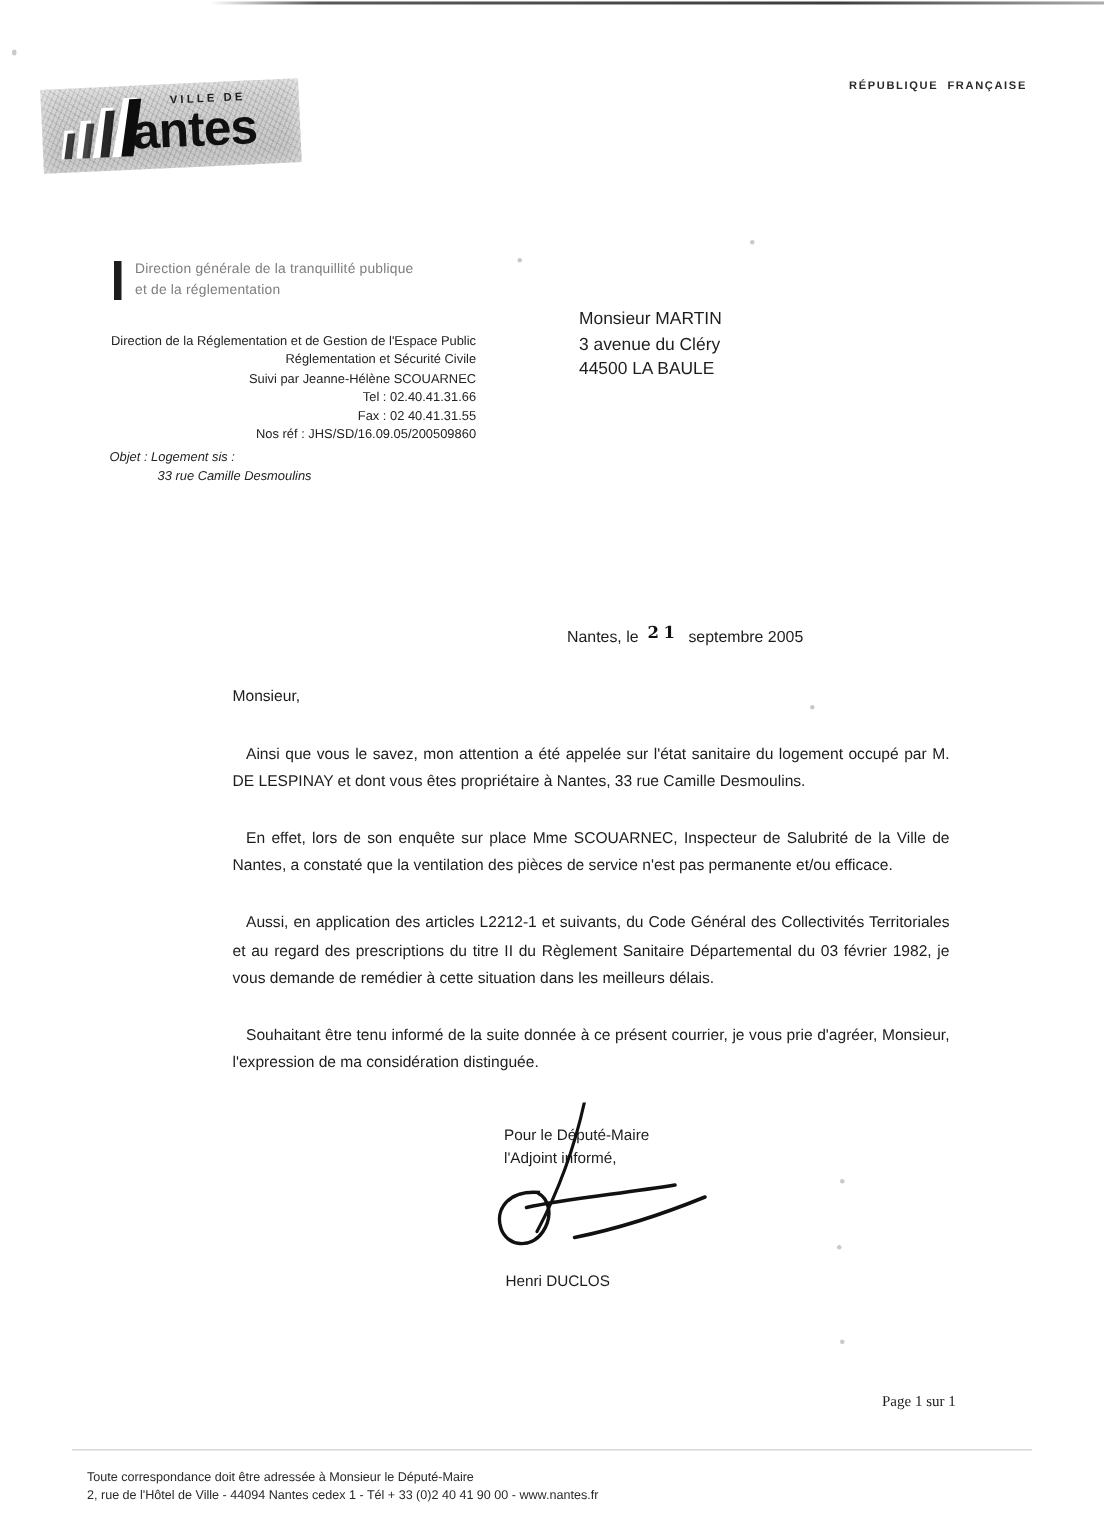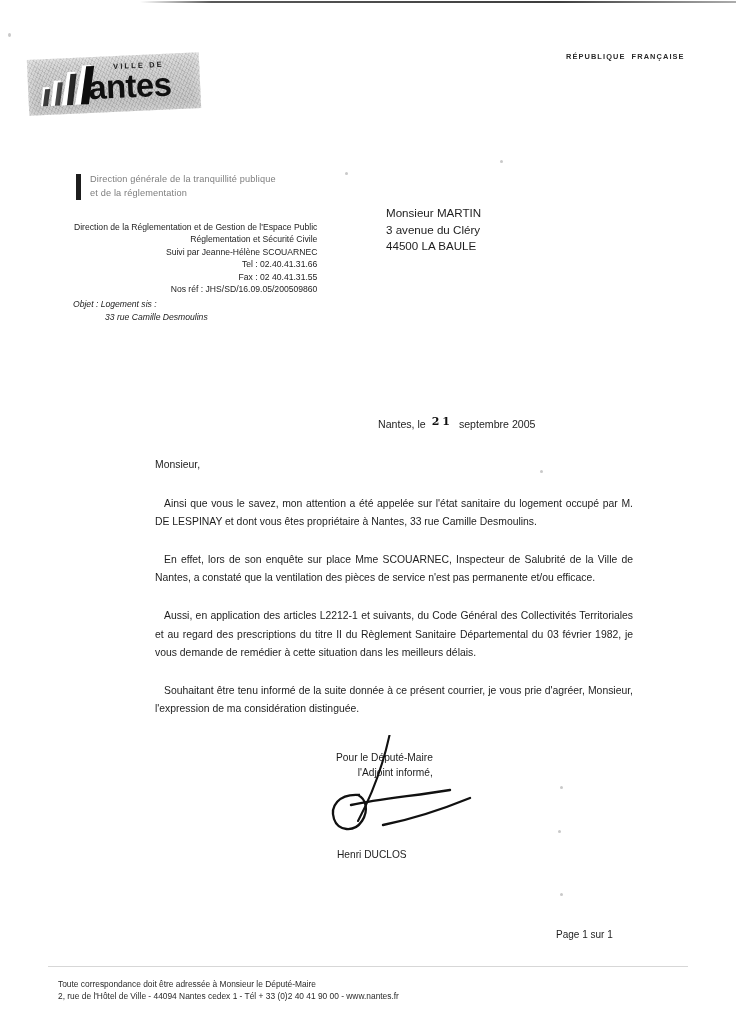--- a/index.html
+++ b/index.html
@@ -187,46 +187,45 @@
 
   
   .sign-block {
     position: absolute;
     left: 336px;
     top: 751px;
     font-size: 10.2px;
     line-height: 14.6px;
     color: #1d1d1d;
     font-family: "Liberation Sans", sans-serif;
-    text-align: right;
   }
   .signature-svg {
     position: absolute;
     left: 318px;
     top: 735px;
     width: 250px;
     height: 120px;
   }
   .sign-name {
     position: absolute;
     left: 337px;
     top: 849px;
     font-size: 10.2px;
     color: #1d1d1d;
     font-family: "Liberation Sans", sans-serif;
   }
 
   
   .pagenum {
     position: absolute;
-    left: 556px;
+    left: 588px;
     top: 929px;
     font-size: 10px;
     color: #1d1d1d;
-    font-family: Liberation Sans, sans-serif;
+    font-family: Liberation Serif, serif;
   }
 
   
   .footer-rule {
     position: absolute;
     left: 48px;
     top: 966px;
     width: 640px;
     height: 1px;
     background: #d7d7d7;

